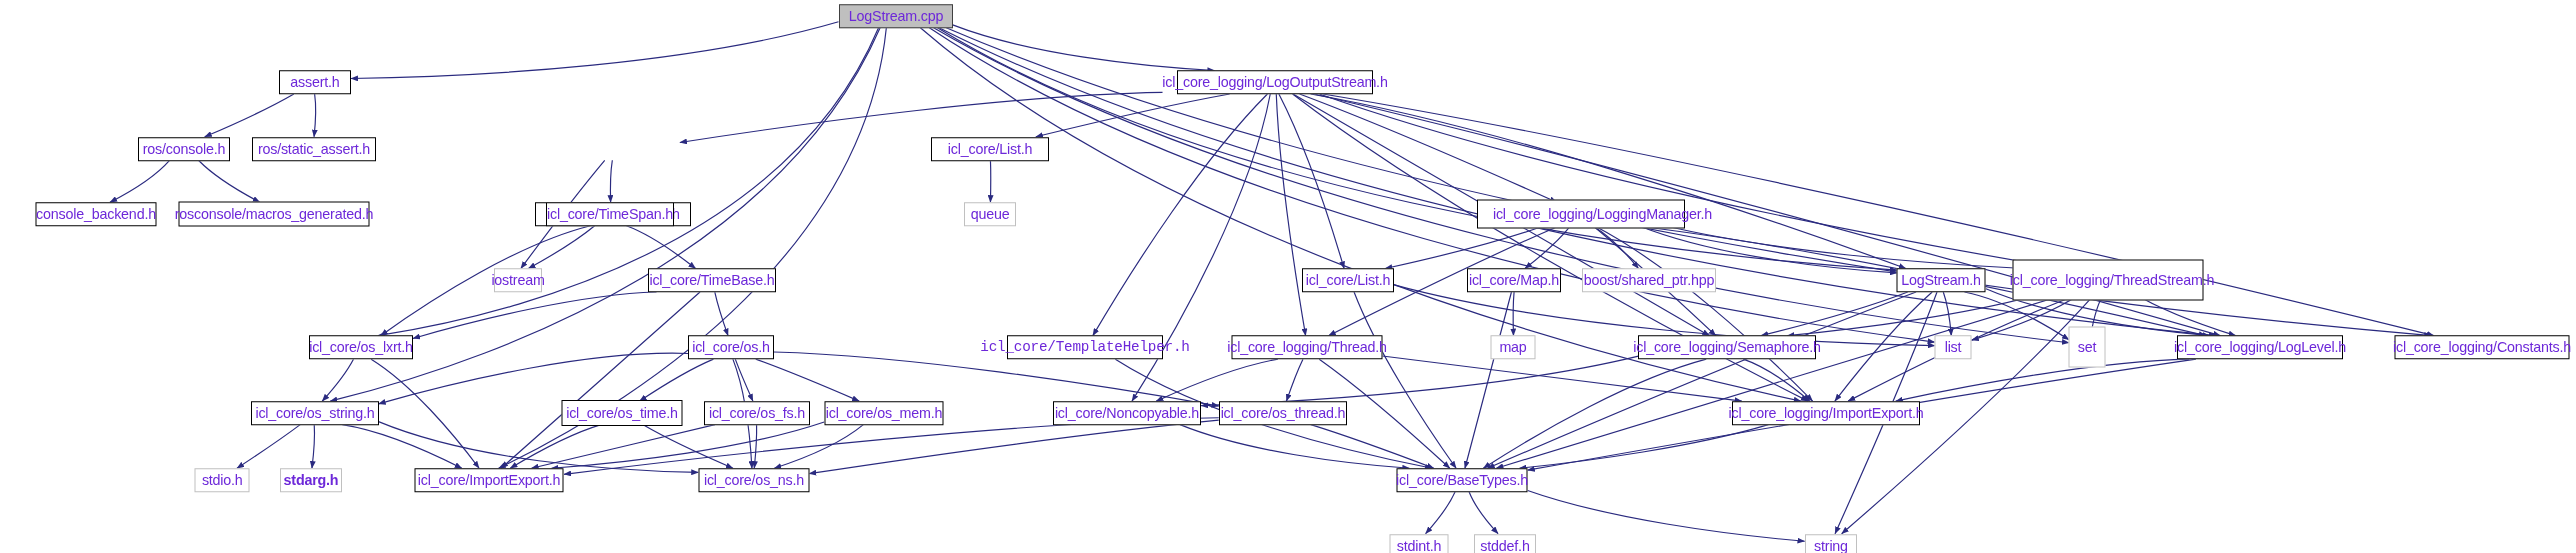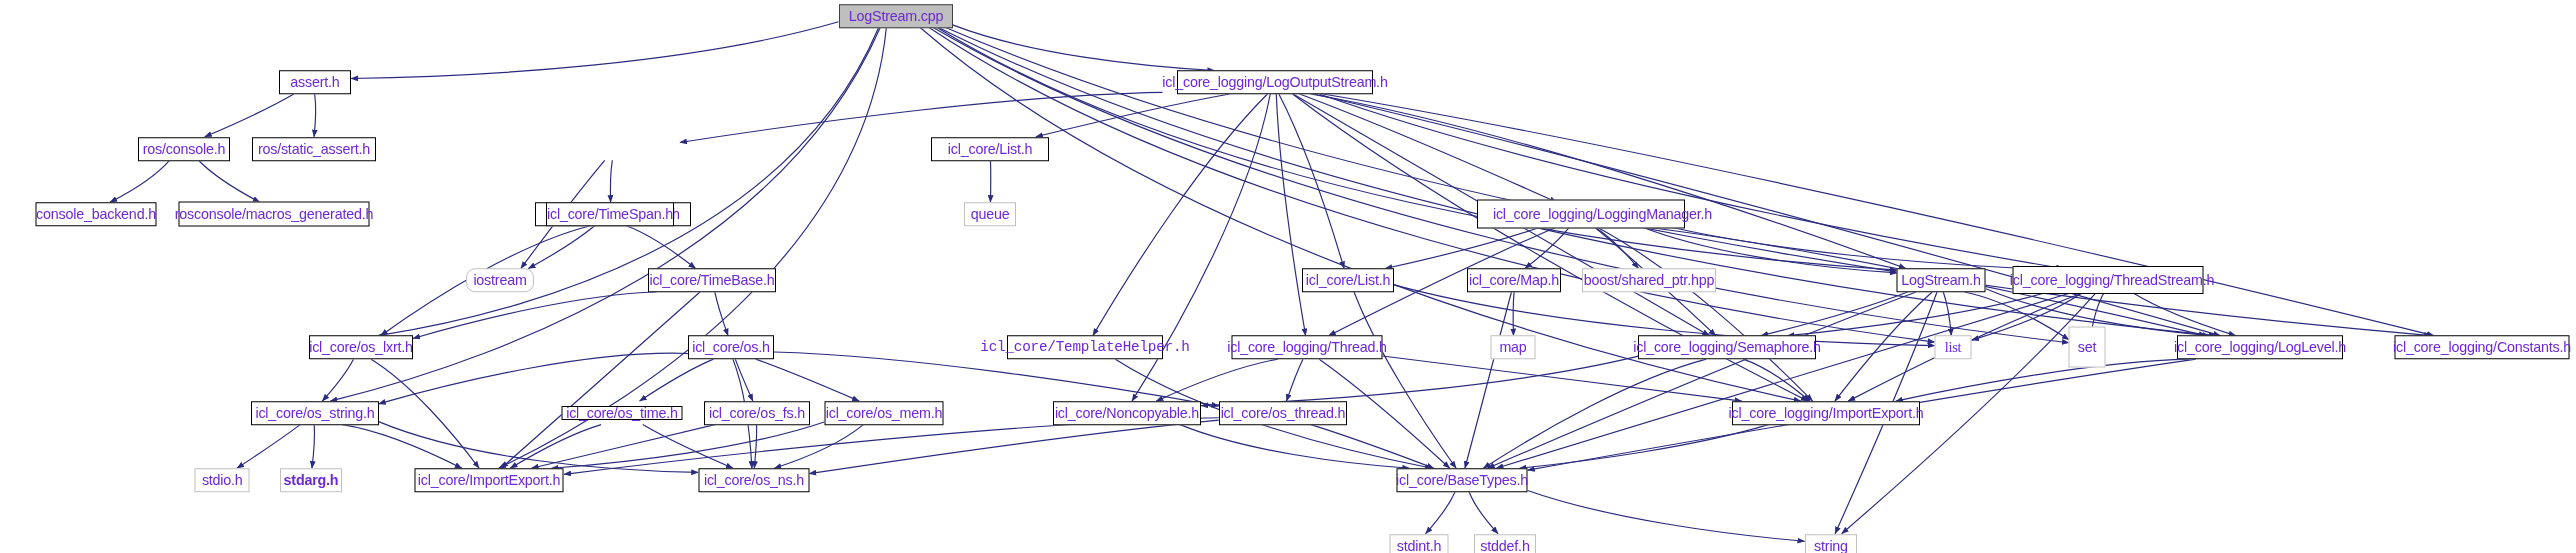--- a/index.html
+++ b/index.html
@@ -191,75 +191,75 @@
       </div>
       <div class="gnode" style="left: 610px; top: 214px; width: 128px; height: 23.5px;">
         <span class="lbl">icl_core/TimeSpan.h</span>
       </div>
       <div class="gnode leaf" style="left: 990px; top: 214px; width: 52px; height: 23.5px;">
         <span class="lbl">queue</span>
       </div>
       <div class="gnode" style="left: 1581px; top: 214px; width: 208px; height: 29px; padding-left: 43px;">
         <span class="lbl">icl_core_logging/LoggingManager.h</span>
       </div>
-      <div class="gnode leaf" style="left: 500px; top: 280px; width: 68px; height: 23.5px; border-radius: 9px;">
+      <div class="gnode leaf" style="left: 518px; top: 280px; width: 48px; height: 23.5px;">
         <span class="lbl">iostream</span>
       </div>
       <div class="gnode" style="left: 712px; top: 280px; width: 128px; height: 23.5px;">
         <span class="lbl">icl_core/TimeBase.h</span>
       </div>
       <div class="gnode" style="left: 1348px; top: 280px; width: 92px; height: 23.5px;">
         <span class="lbl">icl_core/List.h</span>
       </div>
       <div class="gnode" style="left: 1514px; top: 280px; width: 94px; height: 23.5px;">
         <span class="lbl">icl_core/Map.h</span>
       </div>
       <div class="gnode leaf" style="left: 1649px; top: 280px; width: 134px; height: 23.5px;">
         <span class="lbl">boost/shared_ptr.hpp</span>
       </div>
       <div class="gnode" style="left: 1941px; top: 280px; width: 89px; height: 23.5px;">
         <span class="lbl">LogStream.h</span>
       </div>
-      <div class="gnode" style="left: 2108px; top: 280px; width: 191px; height: 28px; padding-left: 8px;">
+      <div class="gnode" style="left: 2108px; top: 280px; width: 191px; height: 41px; padding-left: 8px;">
         <span class="lbl">icl_core_logging/ThreadStream.h</span>
       </div>
       <div class="gnode" style="left: 361px; top: 347px; width: 104px; height: 23.5px;">
         <span class="lbl">icl_core/os_lxrt.h</span>
       </div>
       <div class="gnode" style="left: 731px; top: 347px; width: 86px; height: 23.5px;">
         <span class="lbl">icl_core/os.h</span>
       </div>
       <div class="gnode" style="left: 1085px; top: 347px; width: 156px; height: 23.5px; font-family: Liberation Mono, monospace;">
         <span class="lbl">icl_core/TemplateHelper.h</span>
       </div>
       <div class="gnode" style="left: 1307px; top: 347px; width: 151px; height: 23.5px;">
         <span class="lbl">icl_core_logging/Thread.h</span>
       </div>
       <div class="gnode leaf" style="left: 1513px; top: 347px; width: 45px; height: 23.5px;">
         <span class="lbl">map</span>
       </div>
       <div class="gnode" style="left: 1727px; top: 347px; width: 178px; height: 23.5px;">
         <span class="lbl">icl_core_logging/Semaphore.h</span>
       </div>
-      <div class="gnode leaf" style="left: 1953px; top: 347px; width: 37px; height: 23.5px; font-family: Liberation Serif, serif;">
+      <div class="gnode leaf" style="left: 1953px; top: 347px; width: 37px; height: 23.5px;">
         <span class="lbl">list</span>
       </div>
       <div class="gnode leaf" style="left: 2087px; top: 347px; width: 37px; height: 41px;">
         <span class="lbl">set</span>
       </div>
       <div class="gnode" style="left: 2260px; top: 347px; width: 166px; height: 23.5px;">
         <span class="lbl">icl_core_logging/LogLevel.h</span>
       </div>
       <div class="gnode" style="left: 2482px; top: 347px; width: 175px; height: 23.5px;">
         <span class="lbl">icl_core_logging/Constants.h</span>
       </div>
       <div class="gnode" style="left: 315px; top: 413px; width: 128px; height: 23.5px;">
         <span class="lbl">icl_core/os_string.h</span>
       </div>
-      <div class="gnode" style="left: 622px; top: 413px; width: 121px; height: 14px;">
+      <div class="gnode" style="left: 622px; top: 413px; width: 121px; height: 26px;">
         <span class="lbl">icl_core/os_time.h</span>
       </div>
       <div class="gnode" style="left: 757px; top: 413px; width: 106px; height: 23.5px;">
         <span class="lbl">icl_core/os_fs.h</span>
       </div>
       <div class="gnode" style="left: 884px; top: 413px; width: 119px; height: 23.5px;">
         <span class="lbl">icl_core/os_mem.h</span>
       </div>
       <div class="gnode" style="left: 1127px; top: 413px; width: 148px; height: 23.5px;">
         <span class="lbl">icl_core/Noncopyable.h</span>

